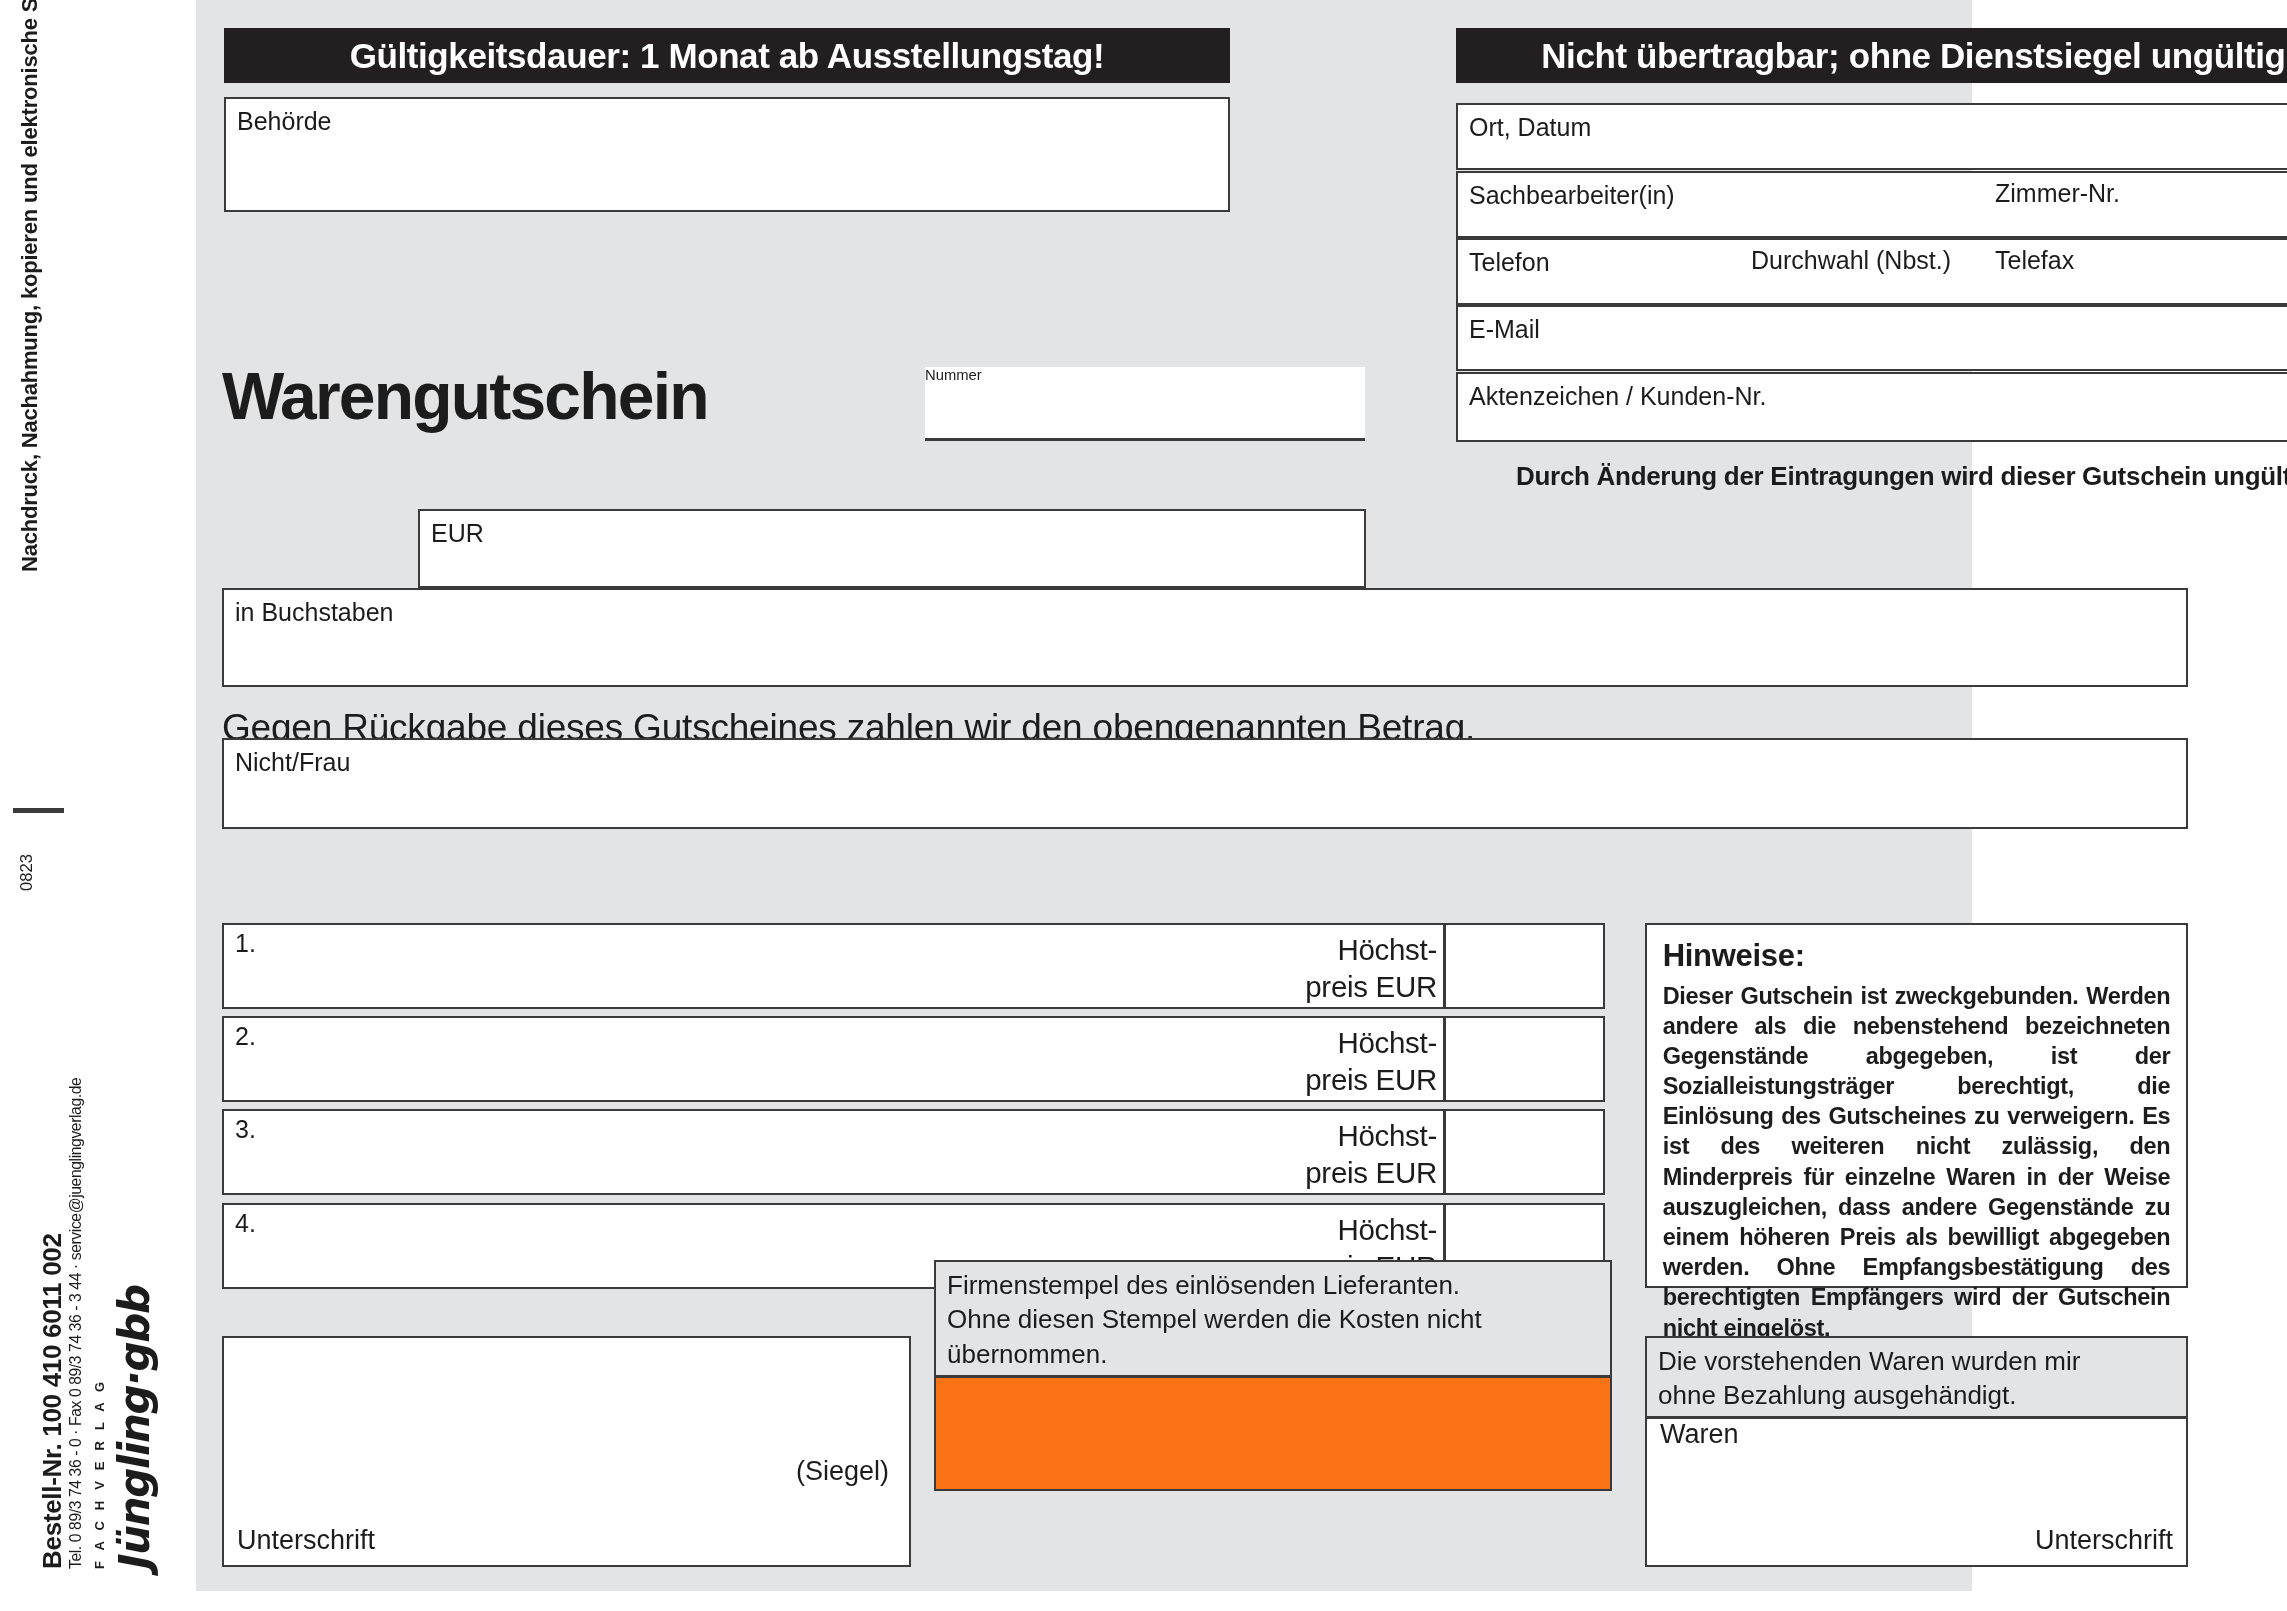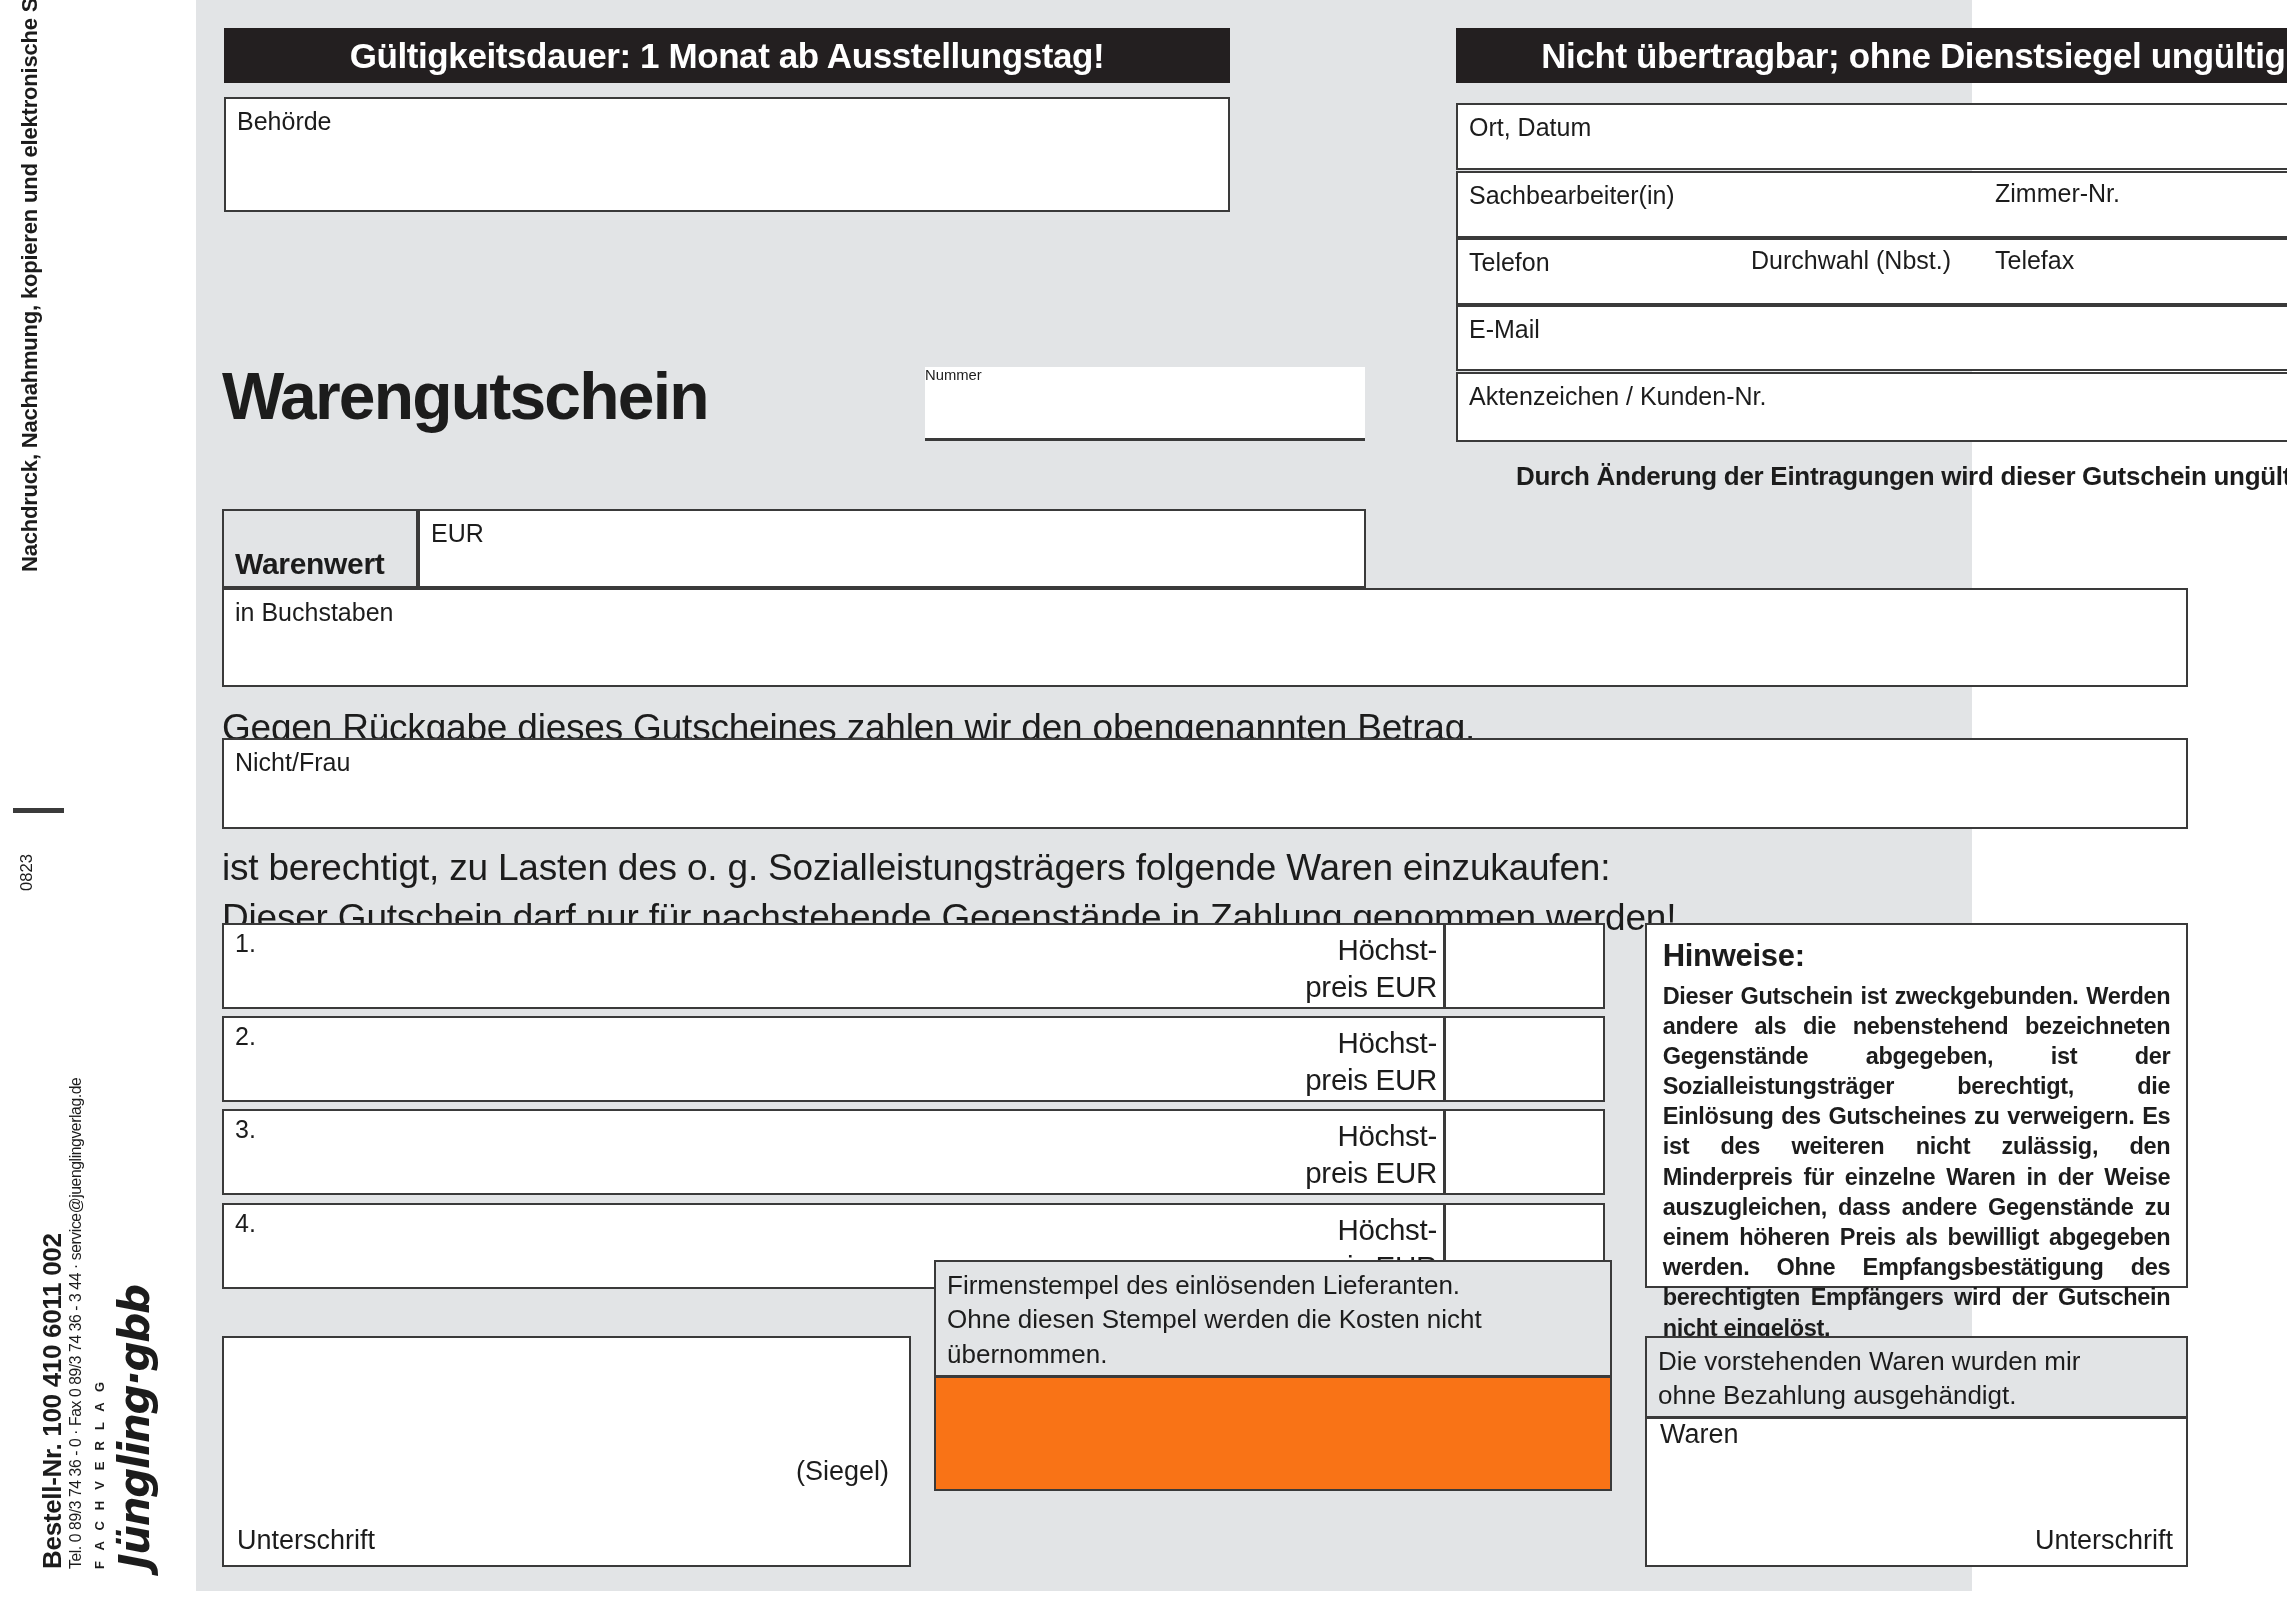--- a/index.html
+++ b/index.html
@@ -361,36 +361,31 @@
   <div class="box" id="akten-box">
     <span class="lbl">Aktenzeichen / Kunden-Nr.</span>
   </div>
   <div id="aenderung-note">Durch Änderung der Eintragungen wird dieser Gutschein ungültig!</div>
 
   <div id="form-title">Warengutschein</div>
   <div id="nummer-box">
     <span class="lbl">Nummer</span>
   </div>
 
-  <div id="warenwert-label-cell">
-    <span id="warenwert-label">Warenwert</span>
-  </div>
   <div class="box" id="eur-box">
     <span class="lbl">EUR</span>
   </div>
   <div class="box" id="buchstaben-box">
     <span class="lbl">in Buchstaben</span>
   </div>
 
   <div class="freetext" id="gegen-rueckgabe">Gegen Rückgabe dieses Gutscheines zahlen wir den obengenannten Betrag.</div>
   <div class="box" id="herrfrau-box">
     <span class="lbl">Nicht/Frau</span>
   </div>
-  <div class="freetext" id="berechtigt-text">ist berechtigt, zu Lasten des o. g. Sozialleistungsträgers folgende Waren einzukaufen:
-Dieser Gutschein darf nur für nachstehende Gegenstände in Zahlung genommen werden!</div>
 
   <div class="item-row" id="row1">
     <span class="item-num">1.</span>
     <span class="item-hp">Höchst-
 preis EUR</span>
     <span class="item-divider"></span>
   </div>
   <div class="item-row" id="row2">
     <span class="item-num">2.</span>
     <span class="item-hp">Höchst-

